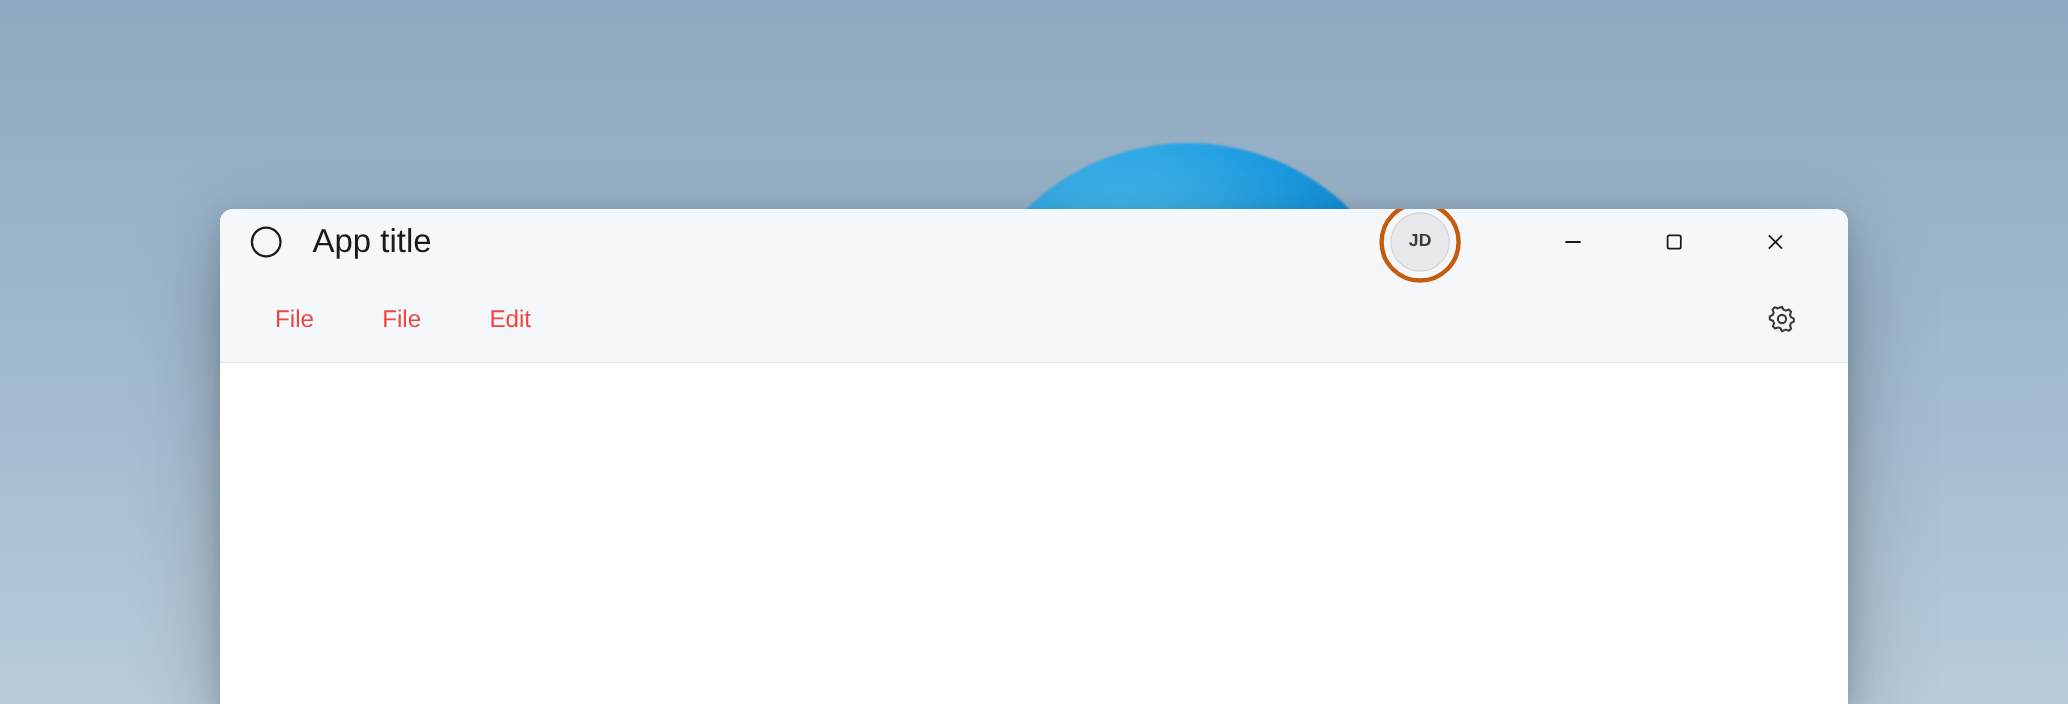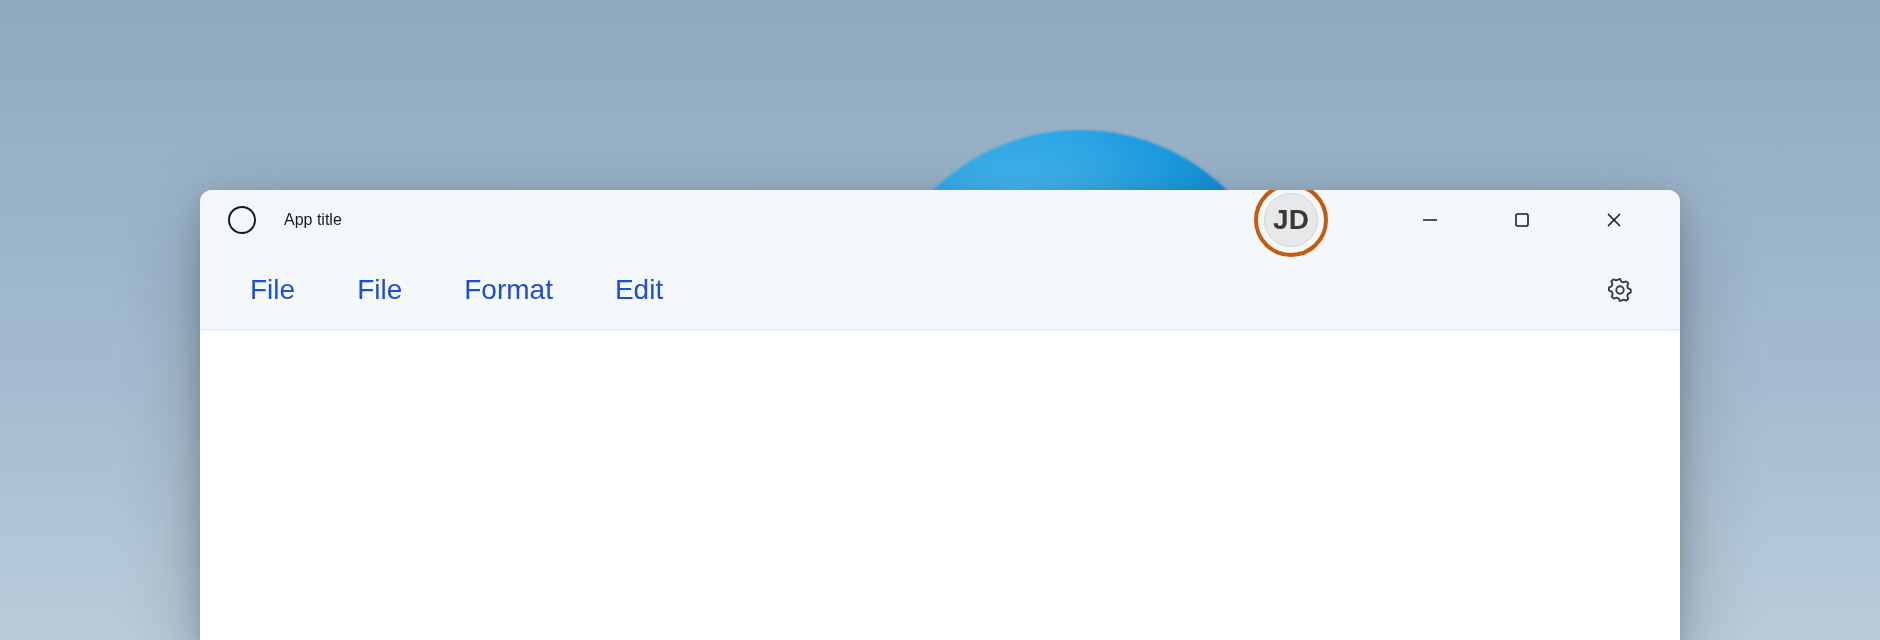--- a/index.html
+++ b/index.html
@@ -48,21 +48,21 @@
     }
     .app-icon {
       width: 28px;
       height: 28px;
       border: 2.5px solid #1a1a1a;
       border-radius: 50%;
       margin-right: 28px;
       flex-shrink: 0;
     }
     .app-title {
-      font-size: 16px;
+      font-size: 30px;
       color: #1a1a1a;
       font-weight: 400;
       flex: 0 0 auto;
     }
     .titlebar-spacer {
       flex: 1;
     }
     .avatar-wrap {
       position: relative;
       width: 74px;
@@ -79,21 +79,21 @@
       border-radius: 50%;
     }
     .avatar {
       width: 54px;
       height: 54px;
       border-radius: 50%;
       background: #e6e8ea;
       display: flex;
       align-items: center;
       justify-content: center;
-      font-size: 28px;
+      font-size: 16px;
       font-weight: 600;
       color: #3a3a3a;
       border: 1px solid #d0d3d6;
     }
     .win-controls {
       display: flex;
       align-items: center;
       gap: 0;
     }
     .win-btn {
@@ -109,22 +109,22 @@
     }
     .menubar {
       height: 80px;
       display: flex;
       align-items: center;
       padding: 0 28px;
       background: #f5f8fa;
       border-bottom: 1px solid #e2e6ea;
     }
     .menu-item {
-      font-size: 28px;
-      color: #1d4ed8;
+      font-size: 22px;
+      color: #ef4444;
       padding: 10px 22px;
       margin-right: 18px;
       border-radius: 6px;
       cursor: pointer;
     }
     .menubar-spacer {
       flex: 1;
     }
     .settings-btn {
       width: 48px;
@@ -179,23 +179,20 @@
       </div>
     </div>
   </div>
 
   <div class="menubar">
     <div class="menu-item">
       <span>File</span>
     </div>
     <div class="menu-item">
       <span>File</span>
-    </div>
-    <div class="menu-item">
-      <span>Format</span>
     </div>
     <div class="menu-item">
       <span>Edit</span>
     </div>
     <div class="menubar-spacer"></div>
     <div class="settings-btn">
       <svg width="28" height="28" viewBox="0 0 24 24" fill="none" stroke="#3a3a3a" stroke-width="1.6">
         <circle cx="12" cy="12" r="3.2"></circle>
         <path d="M12 2.5l1.2 2.3c.6.15 1.17.38 1.7.68l2.5-.9 1.7 1.7-.9 2.5c.3.53.53 1.1.68 1.7l2.3 1.2v2.4l-2.3 1.2c-.15.6-.38 1.17-.68 1.7l.9 2.5-1.7 1.7-2.5-.9c-.53.3-1.1.53-1.7.68L12 21.5l-1.2-2.3c-.6-.15-1.17-.38-1.7-.68l-2.5.9-1.7-1.7.9-2.5c-.3-.53-.53-1.1-.68-1.7L2.5 12.4v-2.4l2.3-1.2c.15-.6.38-1.17.68-1.7l-.9-2.5 1.7-1.7 2.5.9c.53-.3 1.1-.53 1.7-.68L12 2.5z" stroke-linejoin="round"></path>
       </svg>

